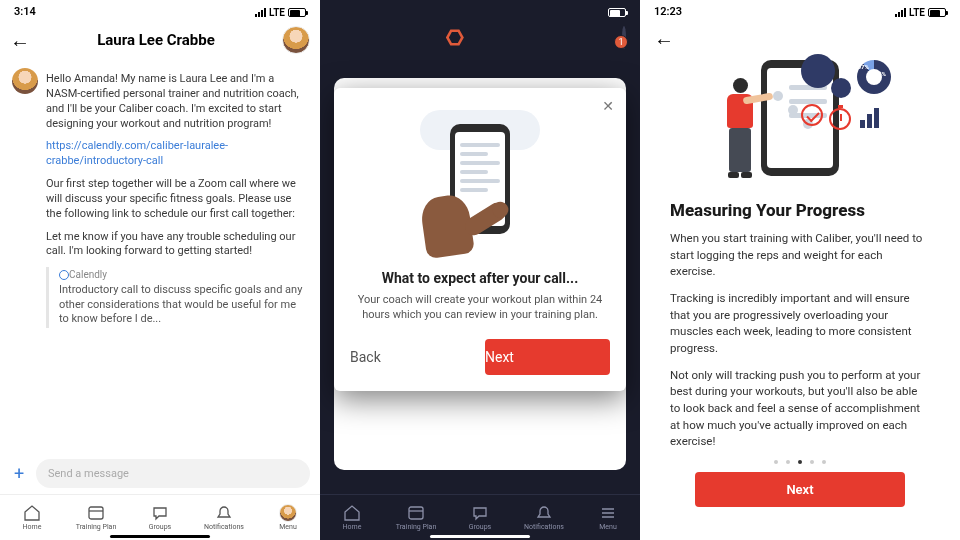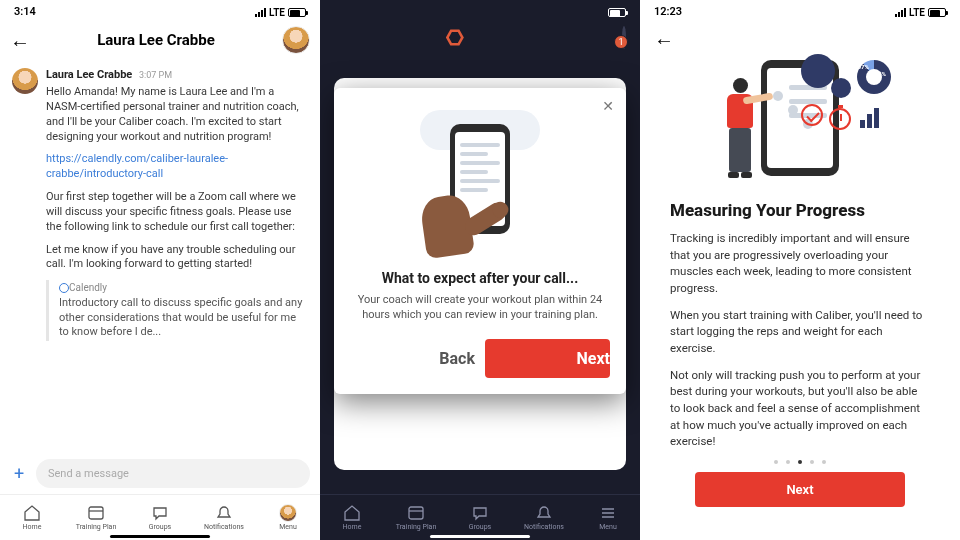--- a/index.html
+++ b/index.html
@@ -63,21 +63,21 @@
   .ph-ln { height:4px; background:#cfd6df; margin:5px 0; border-radius:2px; }
   .ph-ln.s{width:70%}
   .hand { position:absolute; left:0; bottom:0; width:85px; height:95px; }
   .palm { position:absolute; left:8px; bottom:0; width:48px; height:60px; background:#8a5a3e; border-radius:40% 40% 10px 10px; transform:rotate(-8deg);}
   .thumb { position:absolute; left:48px; bottom:28px; width:45px; height:18px; background:#8a5a3e; border-radius:12px; transform:rotate(-32deg);}
   .thumb::after{content:"";position:absolute;right:-3px;top:1px;width:16px;height:16px;background:#8a5a3e;border-radius:50%;}
   .cloud { position:absolute; top:4px; left:50%; transform:translateX(-50%); width:120px;height:40px; background:#eef2f7; border-radius:40px; }
   .modal h3 { text-align:center; font-size:14px; font-weight:700; color:#222; }
   .modal p { text-align:center; font-size:11px; color:#555; line-height:1.4; margin-top:6px; padding:0 4px; }
   .mbtns { display:flex; gap:10px; margin-top:16px; }
-  .mbtn { flex:1; padding:10px 0; text-align:right; border-radius:4px; font-size:16px; font-weight:700; }
+  .mbtn { flex:1; padding:10px 0; text-align:left; border-radius:4px; font-size:14px; font-weight:400; }
   .mbtn.back { color:#555; }
   .mbtn.next { background:#e63a2e; color:#fff; }
   
   .hdr3 { padding:8px 14px 0; }
   .illus3 { width:250px; height:140px; margin:0 auto; position:relative; }
   .tablet { position:absolute; left:86px; top:10px; width:78px; height:116px; background:#2c2c2c; border-radius:10px; }
   .tscr { position:absolute; left:92px; top:18px; width:66px; height:100px; background:#fff; border-radius:4px; padding:8px 6px; }
   .tdot { width:10px;height:10px;background:#cfd6df;border-radius:50%;float:left;margin:6px 5px 6px 0; }
   .tln { height:5px;background:#cfd6df;border-radius:2px;margin:9px 0 9px 16px; clear:right;}
   .person { position:absolute; left:40px; top:28px; width:50px; height:110px; }
@@ -131,24 +131,20 @@
   </div>
   <div class="hdr1">
     <span class="back-arrow">←</span>
     <span class="title1">Laura Lee Crabbe</span>
     <span class="avatar"></span>
   </div>
   <div class="chat">
     <div class="row">
       <div class="av"></div>
       <div class="body">
-        <div>
-          <span class="name">Laura Lee Crabbe</span>
-          <span class="ts">3:07 PM</span>
-        </div>
         <p>Hello Amanda! My name is Laura Lee and I'm a NASM-certified personal trainer and nutrition coach, and I'll be your Caliber coach. I'm excited to start designing your workout and nutrition program!</p>
         <p><a href="#">https://calendly.com/caliber-lauralee-crabbe/introductory-call</a></p>
         <p>Our first step together will be a Zoom call where we will discuss your specific fitness goals. Please use the following link to schedule our first call together:</p>
         <p>Let me know if you have any trouble scheduling our call. I'm looking forward to getting started!</p>
         <div class="linkcard">
           <div class="src">
               <span class="lc-icon"></span>
               <span>Calendly</span>
             </div>
           <div class="desc">Introductory call to discuss specific goals and any other considerations that would be useful for me to know before I de...</div>
@@ -358,22 +354,22 @@
       <div class="stopw"></div>
       <div class="bars">
           <span></span>
           <span></span>
           <span></span>
         </div>
     </div>
   </div>
   <div class="p3content">
     <h2>Measuring Your Progress</h2>
+    <p>When you start training with Caliber, you'll need to start logging the reps and weight for each exercise.</p>
     <p>Tracking is incredibly important and will ensure that you are progressively overloading your muscles each week, leading to more consistent progress.</p>
-    <p>When you start training with Caliber, you'll need to start logging the reps and weight for each exercise.</p>
     <p>Not only will tracking push you to perform at your best during your workouts, but you'll also be able to look back and feel a sense of accomplishment at how much you've actually improved on each exercise!</p>
   </div>
   <div class="dots">
     <span class="dot"></span>
       <span class="dot"></span>
       <span class="dot on"></span>
       <span class="dot"></span>
       <span class="dot"></span>
   </div>
   <div class="btn3">Next</div>

